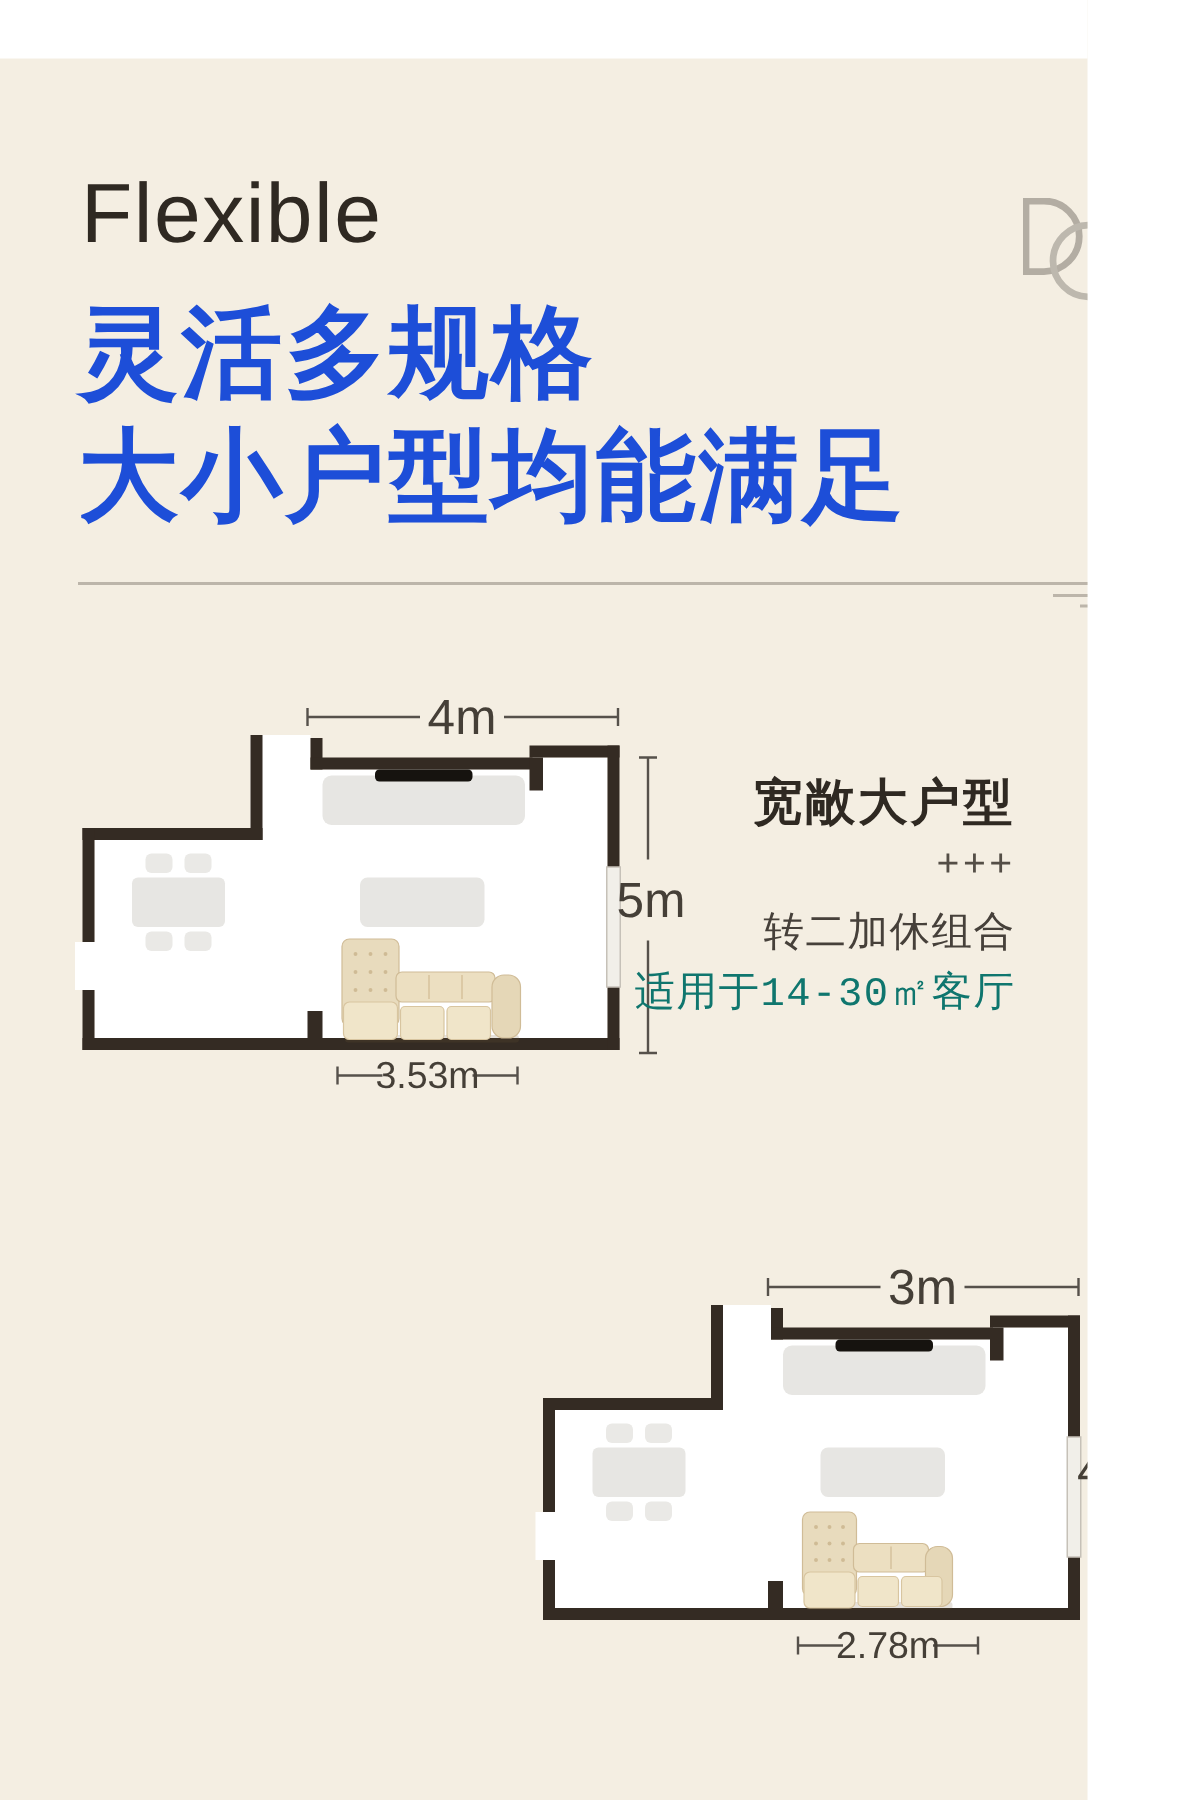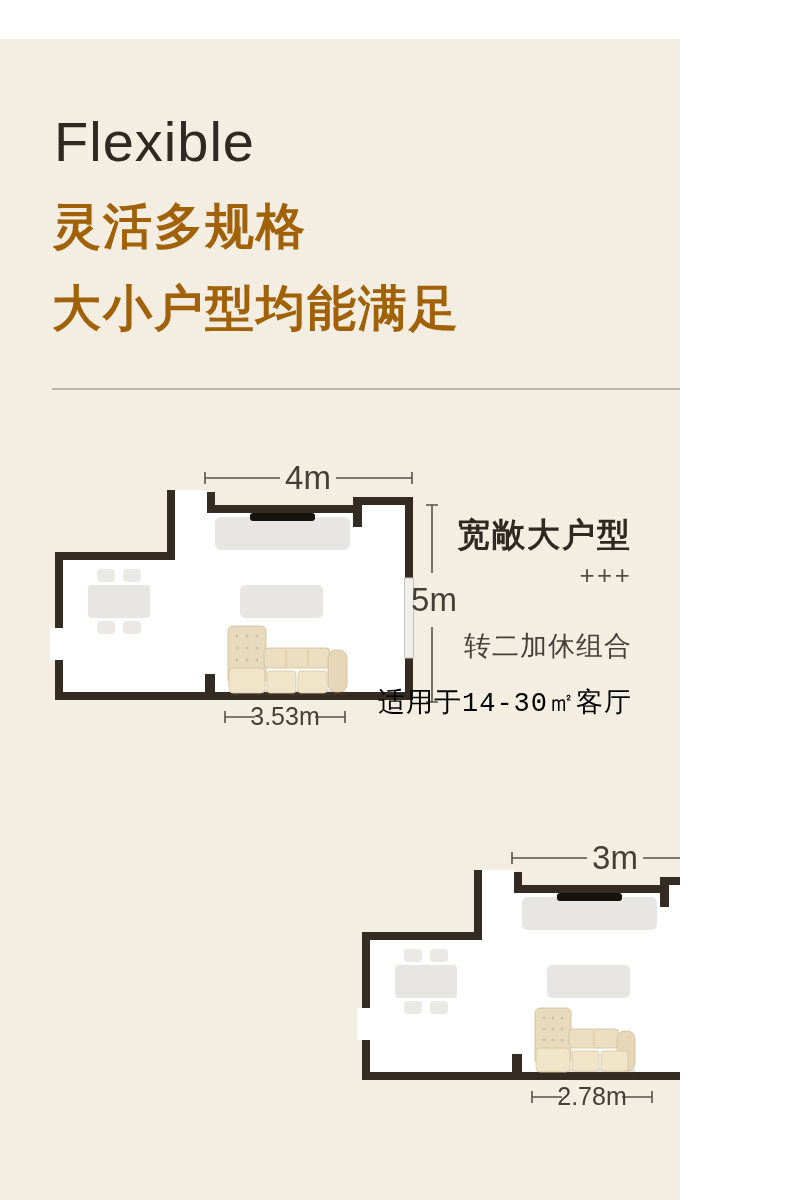--- a/index.html
+++ b/index.html
@@ -1,24 +1,24 @@
 <!DOCTYPE html>
 <html><head>
 <meta charset="utf-8">
 <style>
   html,body{margin:0;padding:0;background:#ffffff;}
-  .page{position:relative;width:656px;height:1200px;background:#f4eee2;overflow:hidden;
-        font-family:"Liberation Sans",sans-serif;color:#2f2922;padding-left:24px;}
+  .page{position:relative;width:725px;height:1200px;background:#f4eee2;overflow:hidden;
+        font-family:"Liberation Sans",sans-serif;color:#2f2922;}
   .top-band{position:absolute;left:0;top:0;width:790px;height:39px;background:#ffffff;}
 
   
   .title-en{position:absolute;left:54px;top:114px;font-size:56px;font-weight:300;
             letter-spacing:1px;color:#2f2922;line-height:1;}
-  .title-zh{position:absolute;left:52px;font-size:49px;font-weight:700;letter-spacing:2px;
-            color:#a16207;line-height:1;text-align:right;}
+  .title-zh{position:absolute;left:52px;font-size:67px;font-weight:700;letter-spacing:2px;
+            color:#1d4ed8;line-height:1;text-align:right;}
   .t1{top:202px;}
   .t2{top:284px;}
   .logo-svg{position:absolute;left:682px;top:132px;}
 
   .divider{position:absolute;left:52px;top:388px;width:690px;height:2px;background:#bcb5aa;}
   .dtick1{position:absolute;left:702px;top:396px;width:40px;height:2px;background:#bcb5aa;}
   .dtick2{position:absolute;left:720px;top:403px;width:22px;height:2px;background:#bcb5aa;}
 
   
   .plan-svg{position:absolute;overflow:visible;}
@@ -42,22 +42,22 @@
   .sofa-div{stroke:#d6c29c;stroke-width:1;fill:none;}
   .tuft{fill:#cfbb95;}
   .sofa-shade{fill:rgba(110,90,55,0.18);}
 
   
   .ptext{position:absolute;}
   .pt1{top:519px;right:48px;text-align:right;font-family:Liberation Mono, monospace;}
   .pt2{top:897px;left:55px;text-align:left;}
   .pname{font-size:33px;font-weight:700;letter-spacing:2px;color:#2f2922;line-height:1.15;margin:0;}
   .prating{font-size:26px;color:#544e46;margin-top:6px;letter-spacing:2px;line-height:1.1;}
-  .pcombo{font-size:27px;color:#46403a;margin-top:40px;letter-spacing:1px;line-height:1.2;}
-  .psuit{font-size:27px;color:#000000;margin-top:24px;letter-spacing:1px;line-height:1.2;}
+  .pcombo{font-size:27px;color:#46403a;margin-top:16px;letter-spacing:1px;line-height:1.2;}
+  .psuit{font-size:27px;color:#0f766e;margin-top:8px;letter-spacing:1px;line-height:1.2;}
 </style>
 </head>
 <body>
 
 <div class="page">
 
   <div class="top-band"></div>
 
   <div class="title-en">Flexible</div>
   <div class="title-zh t1">灵活多规格</div>

